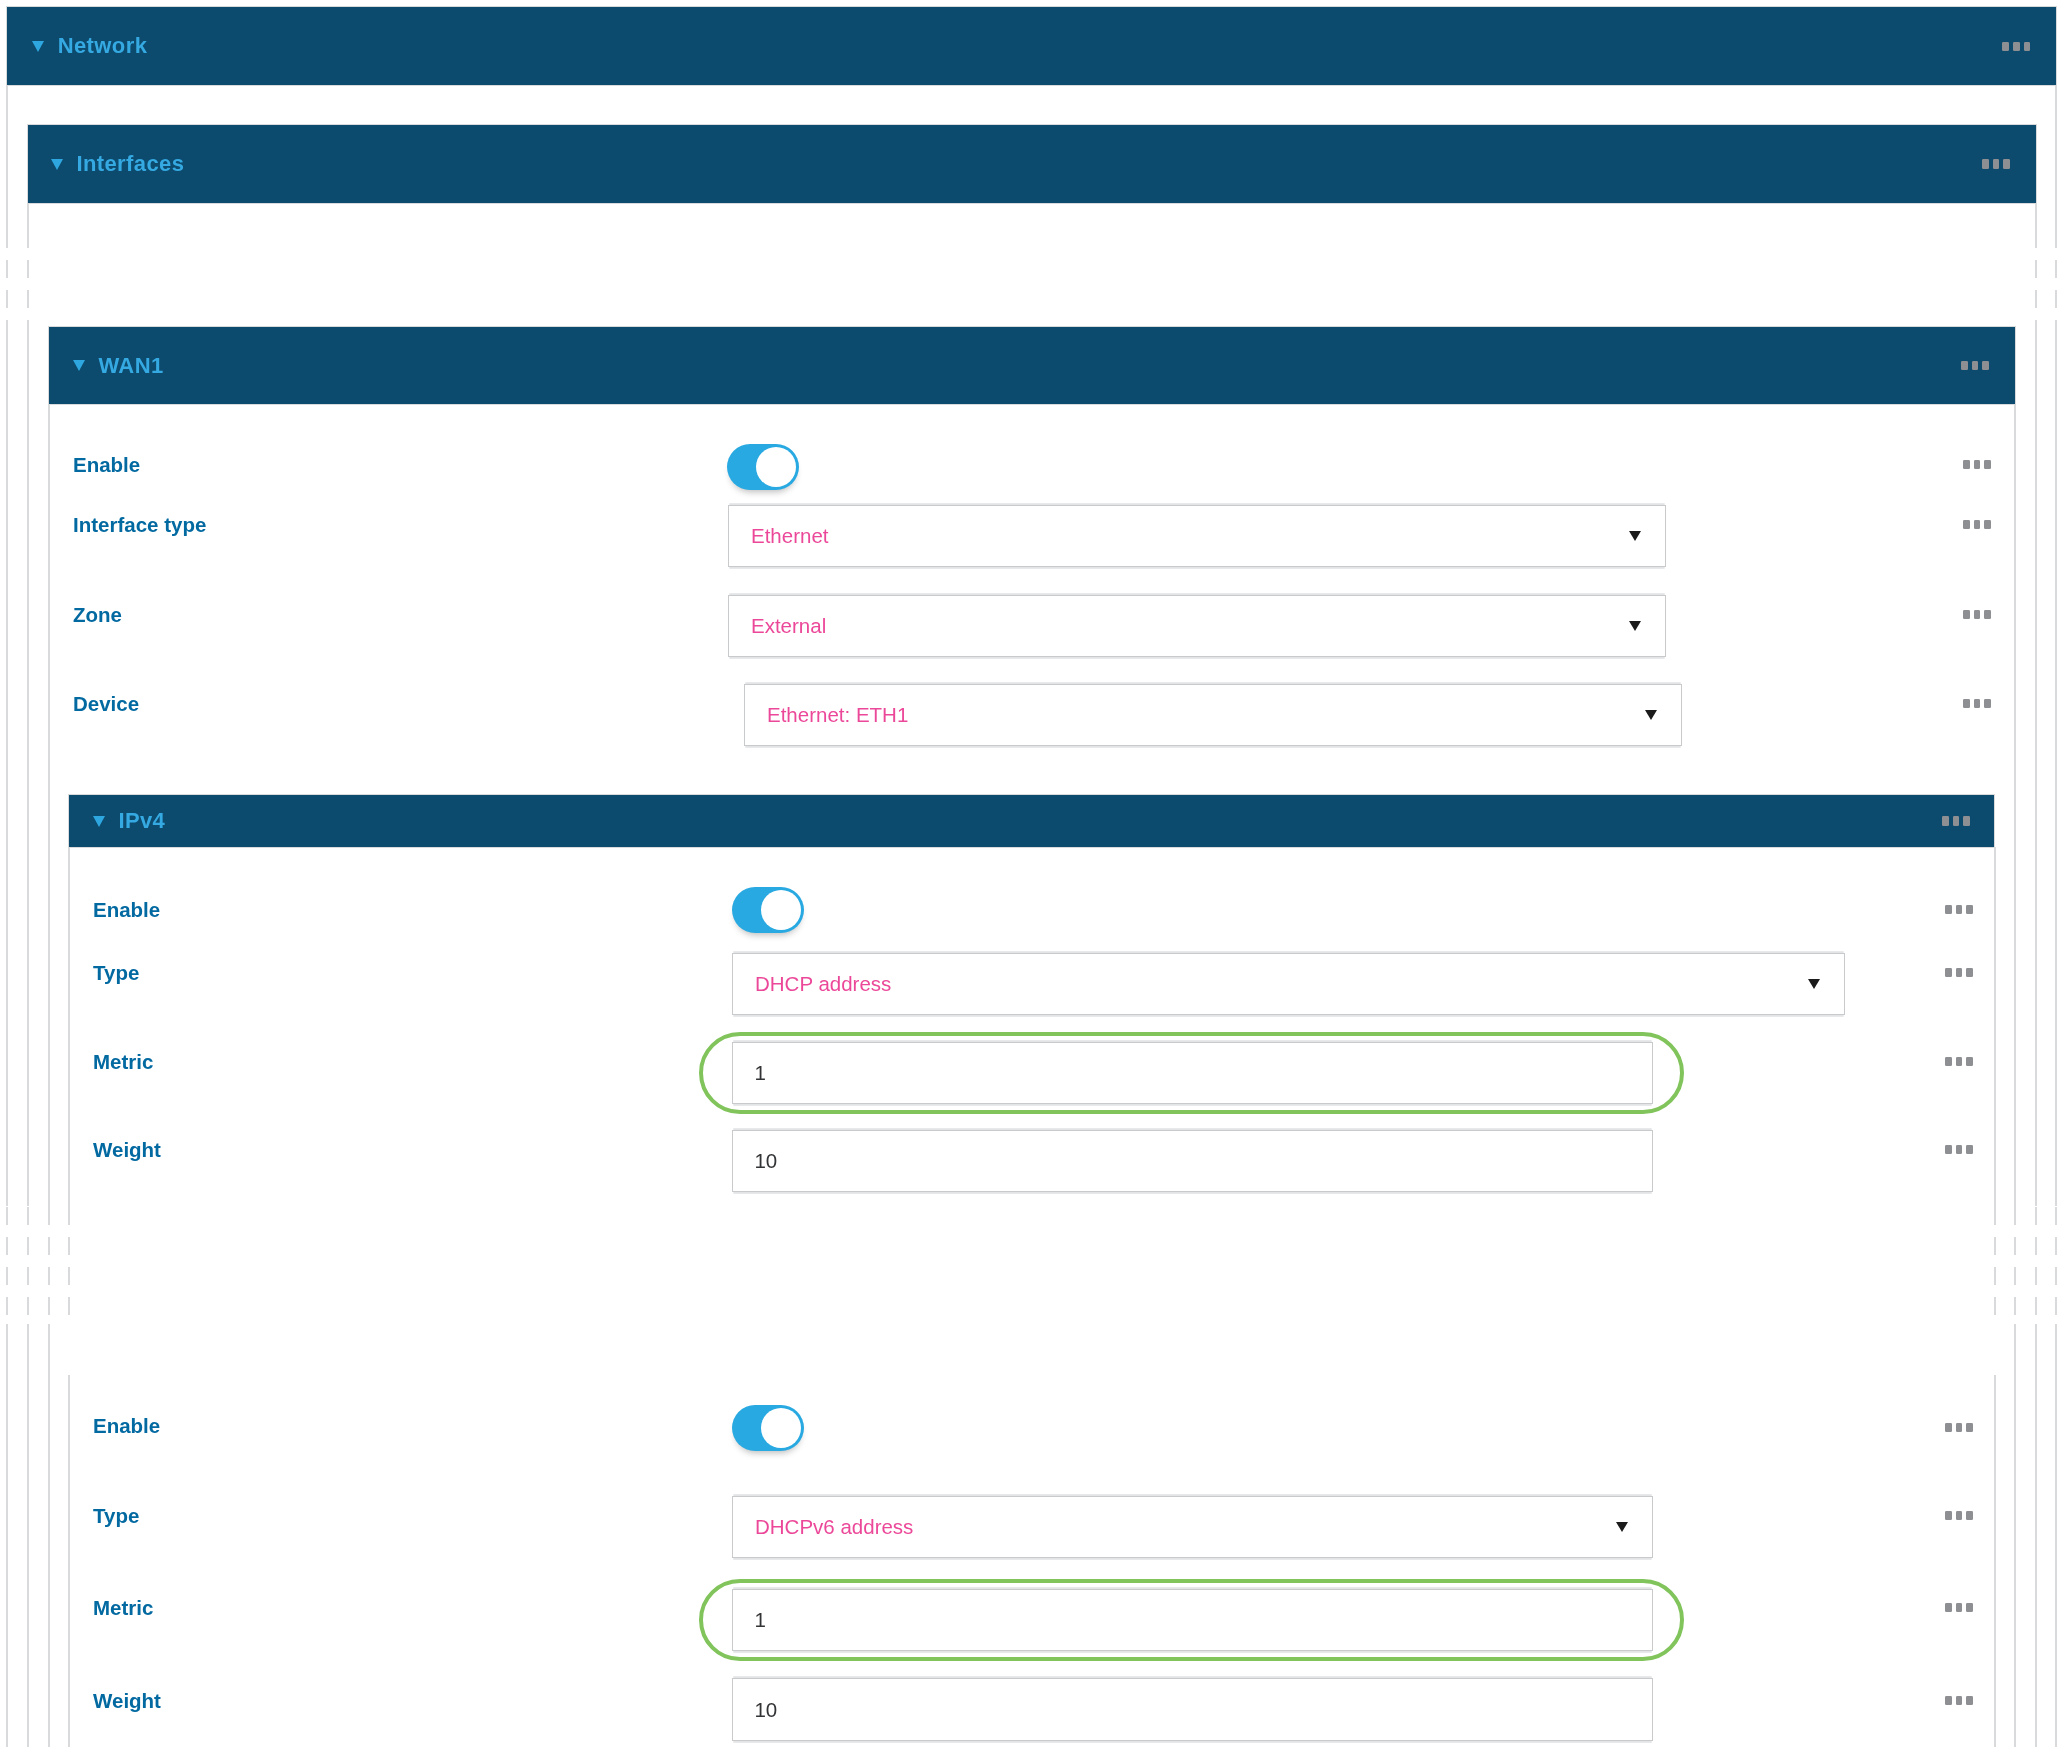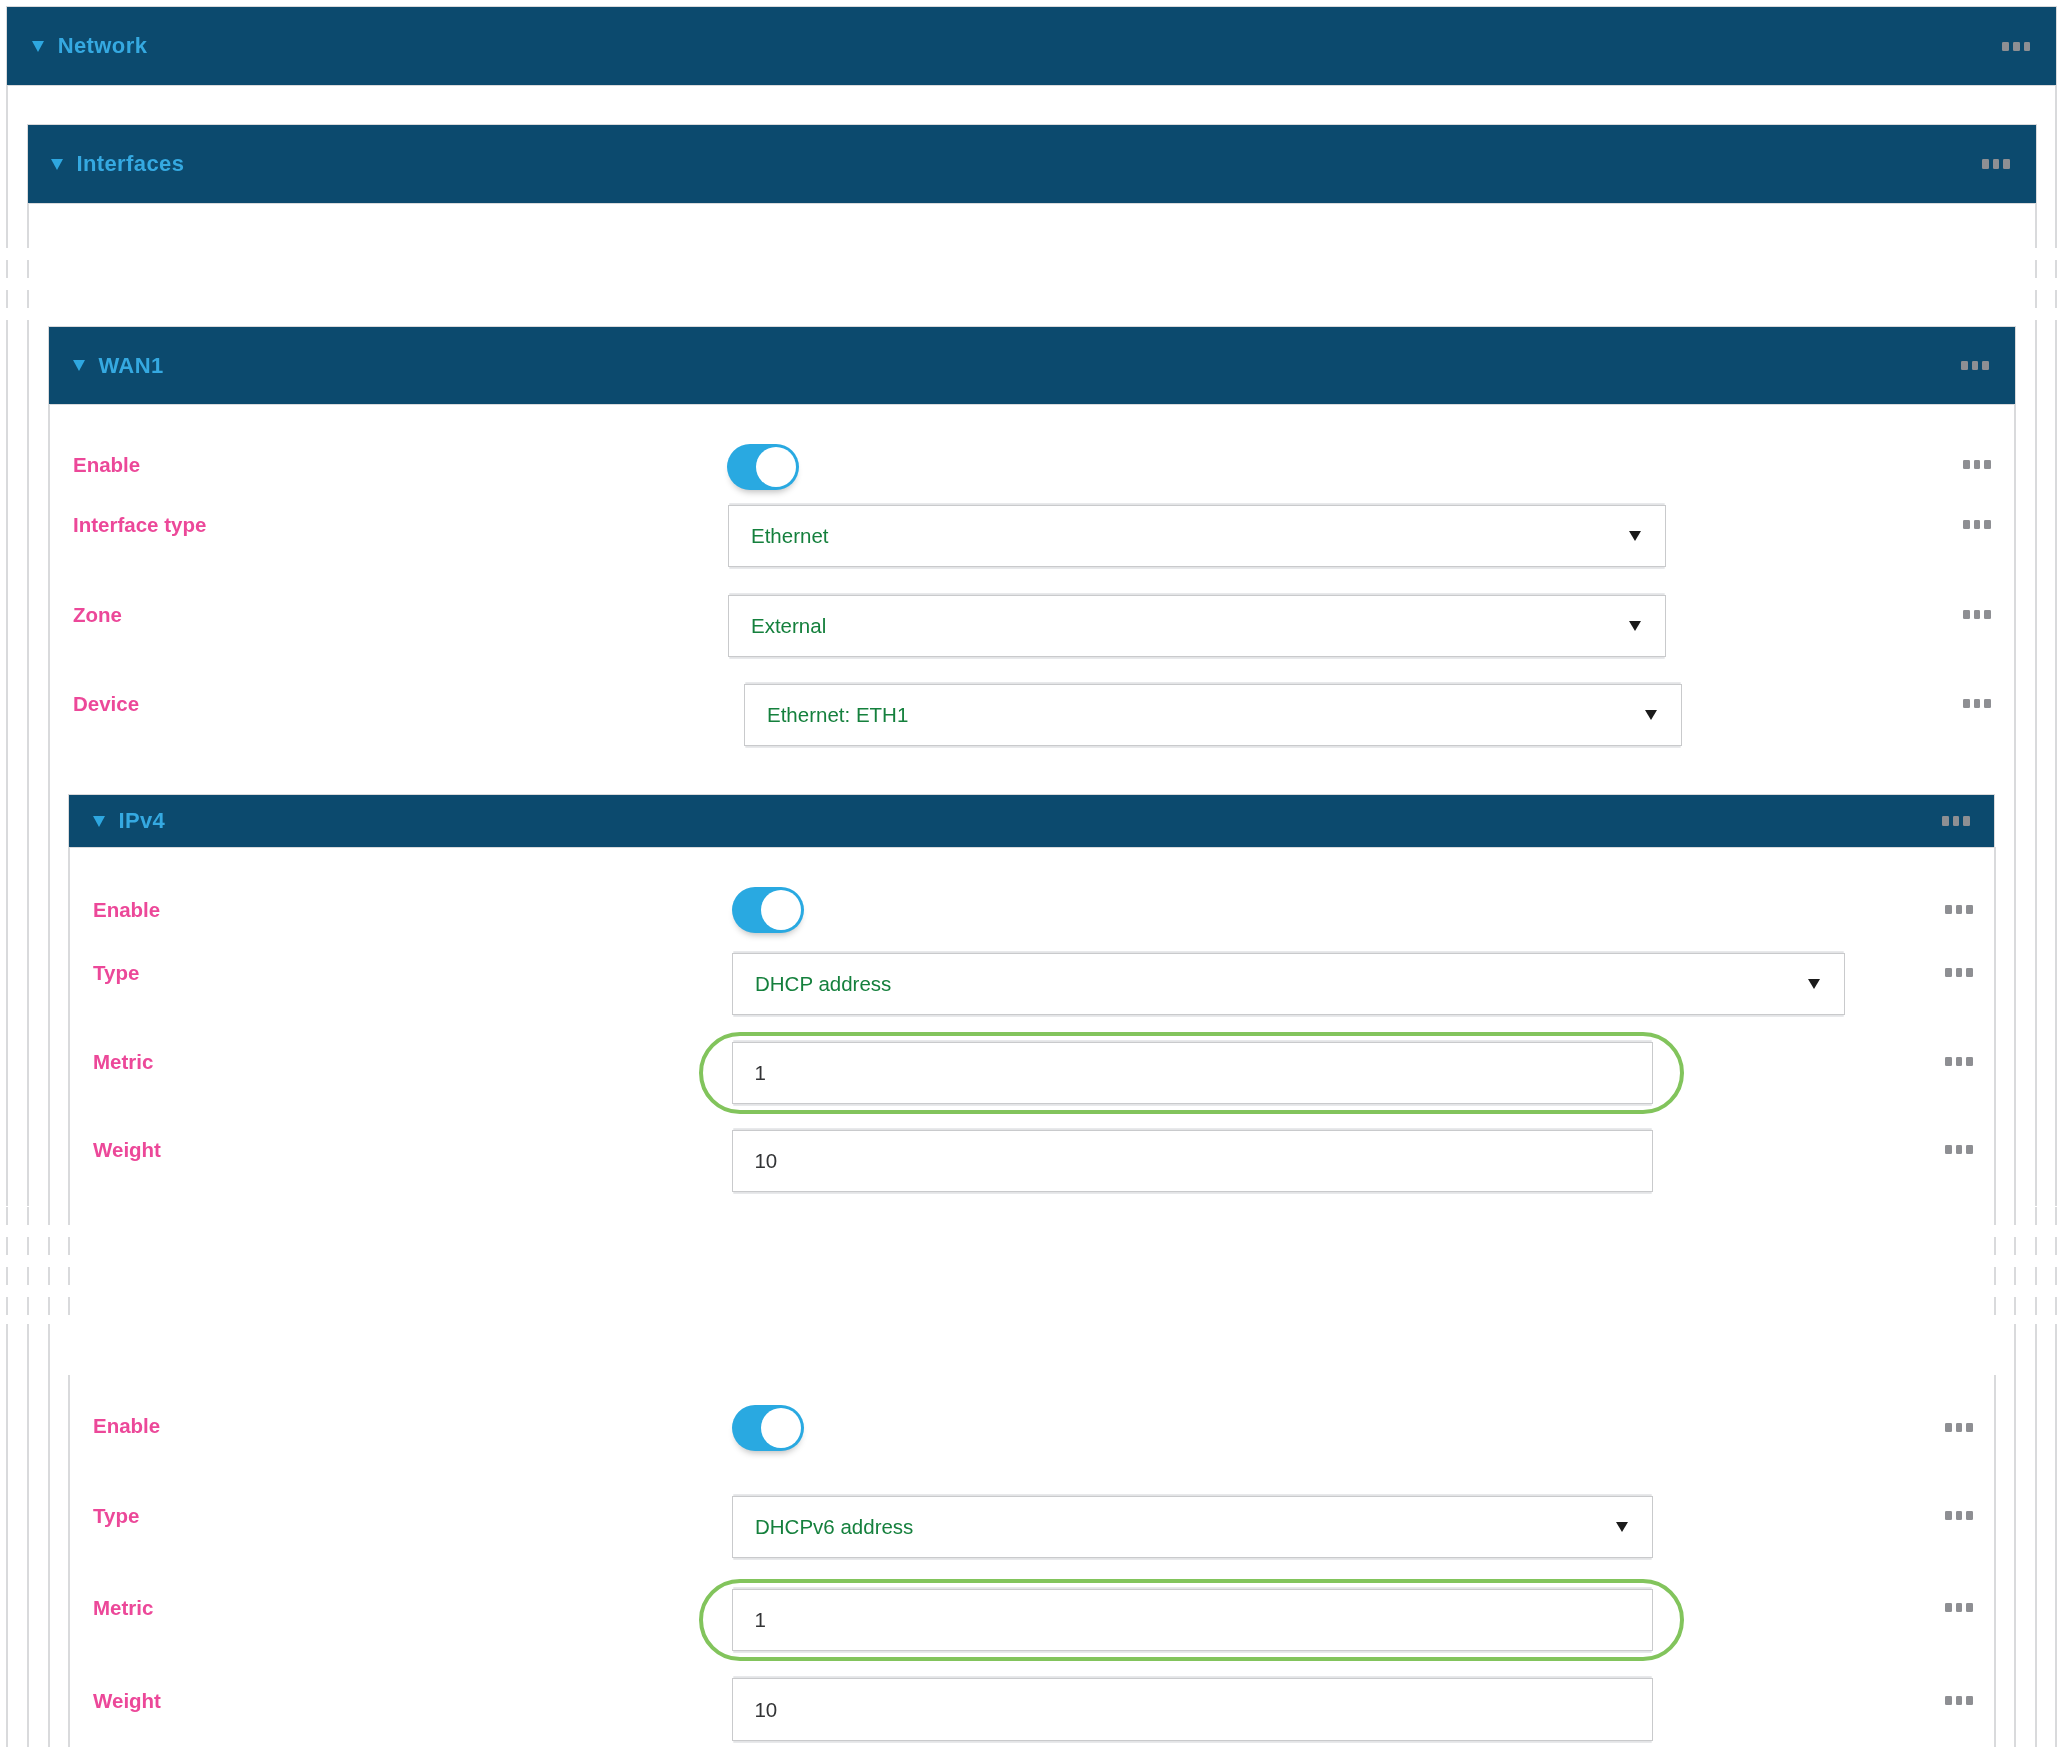--- a/index.html
+++ b/index.html
@@ -14,25 +14,25 @@
        display:flex;align-items:center;cursor:pointer;}
   .bar .tri{width:0;height:0;border-left:6.7px solid transparent;border-right:6.7px solid transparent;
             border-top:11.6px solid #2ea7e0;margin-right:13.4px;flex:0 0 auto;}
   .bartitle{font-size:22px;font-weight:bold;color:#35a9e1;letter-spacing:0.4px;}
   
   .dots{display:flex;gap:4px;align-items:center;}
   .dots i{display:block;width:6.7px;height:9.4px;border-radius:1.3px;background:#8e8f93;}
   .rowdots{position:absolute;}
   .bar .dots{margin-left:auto;margin-right:26px;}
   
-  .flabel{position:absolute;height:25px;line-height:25px;font-size:20.5px;font-weight:600;color:#ec4899;}
+  .flabel{position:absolute;height:25px;line-height:25px;font-size:20.5px;font-weight:600;color:#0369a1;}
   
   .sel,.tin{position:absolute;box-sizing:border-box;background:#fff;border:1.3px solid #c9cacc;
             box-shadow:0 -3.1px 0 -1.3px #e3e4e6,0 3.1px 0 -1.3px #e3e4e6;}
-  .sel{height:62px;line-height:59px;font-size:20.5px;color:#15803d;padding-left:22px;cursor:pointer;}
+  .sel{height:62px;line-height:59px;font-size:20.5px;color:#ec4899;padding-left:22px;cursor:pointer;}
   .sel .caret{position:absolute;right:24px;top:50%;margin-top:-5.4px;width:0;height:0;
               border-left:6.7px solid transparent;border-right:6.7px solid transparent;
               border-top:10.7px solid #1b1b1b;}
   .tin{height:62px;font-size:20.5px;color:#333436;padding:0 0 0 21.4px;outline:none;
        font-family:"Liberation Sans",sans-serif;}
   
   .toggle{position:absolute;width:72px;height:46px;border-radius:23px;background:#29a9e1;
           box-shadow:0 5.4px 7.1px -3.6px rgba(0,0,0,.28);cursor:pointer;}
   .toggle .knob{position:absolute;top:3.1px;right:2.7px;width:40px;height:40px;border-radius:50%;background:#fff;}
   

